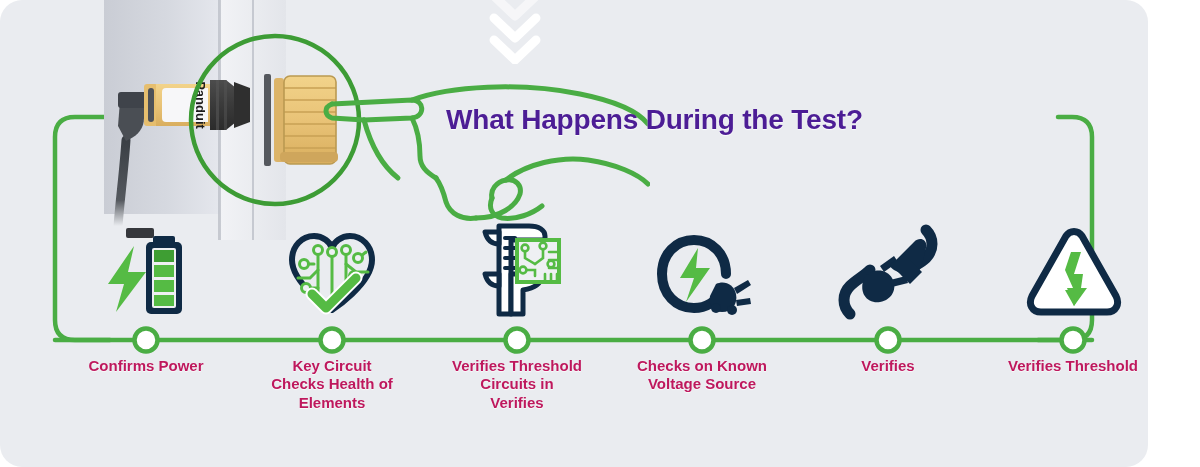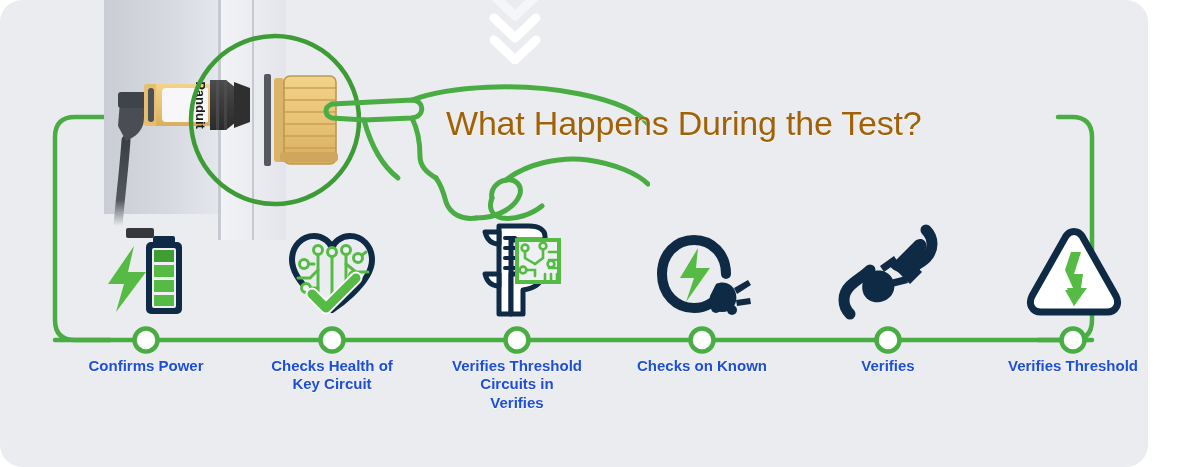--- a/index.html
+++ b/index.html
@@ -50,24 +50,24 @@
     left: 0; top: 0;
     width: 1148px; height: 467px;
     z-index: 2;
     pointer-events: none;
   }
   
   .title {
     position: absolute;
     left: 446px; top: 104px;
     width: 600px;
-    font-size: 34px;
-    font-weight: normal;
+    font-size: 28px;
+    font-weight: bold;
     letter-spacing: -0.2px;
-    color: #a16207;
+    color: #4c1d95;
     white-space: nowrap;
     z-index: 5;
     text-shadow: 0 1px 1px rgba(255,255,255,0.85);
   }
   
   .steps {
     position: absolute;
     left: 0; top: 0;
     width: 1148px; height: 467px;
     z-index: 5;
@@ -91,21 +91,21 @@
   }
   .step-label {
     position: absolute;
     top: 357px;
     left: 50%;
     transform: translateX(-50%);
     width: 186px;
     font-size: 15px;
     font-weight: bold;
     line-height: 1.23;
-    color: #1d4ed8;
+    color: #be185d;
     text-shadow: 0 1px 1px rgba(255,255,255,0.8);
   }
   .step-label span { display: block; }
 </style>
 </head>
 <body>
 
 <div id="stage">
 
   <div class="card">
@@ -269,22 +269,23 @@
               <circle cx="24" cy="42" r="4.5"></circle>
               <circle cx="78" cy="36" r="4.5"></circle>
               <circle cx="26" cy="66" r="4.5"></circle>
               <circle cx="74" cy="54" r="4.5"></circle>
             </g>
             <path d="M 32 72 L 46 86 L 76 56" fill="none" stroke="#ffffff" stroke-width="13" stroke-linecap="round" stroke-linejoin="round"></path>
             <path d="M 32 72 L 46 86 L 76 56" fill="none" stroke="#55bb44" stroke-width="9" stroke-linecap="round" stroke-linejoin="round"></path>
           </svg>
         </div>
         <div class="step-label">
+          <span>Key Circuit</span>
           <span>Checks Health of</span>
-          <span>Key Circuit</span>
+          <span>Elements</span>
         </div>
       </div>
 
       <div class="step" style="left:424px;">
         <div class="step-icon">
           <svg width="104" height="104" viewBox="0 0 104 104">
             <g>
               <path d="M 34 8 L 64 8 C 74 8 80 12 80 18 L 80 22 L 46 22 L 46 96 L 34 96 Z" fill="#ffffff" stroke="#0f2a45" stroke-width="5" stroke-linejoin="round"></path>
               <path d="M 34 14 L 20 14 C 22 22 26 26 34 26 Z" fill="#ffffff" stroke="#0f2a45" stroke-width="5" stroke-linejoin="round"></path>
               <path d="M 34 56 L 20 56 C 22 64 26 68 34 68 Z" fill="#ffffff" stroke="#0f2a45" stroke-width="5" stroke-linejoin="round"></path>
@@ -332,20 +333,21 @@
               <path d="M 66 62 C 74 58 84 62 86 72 C 88 82 82 90 72 90 C 62 90 58 82 60 74 Z"></path>
               <path d="M 84 66 L 98 58 L 101 63 L 87 72 Z"></path>
               <path d="M 86 78 L 100 76 L 101 82 L 87 84 Z"></path>
               <circle cx="66" cy="86" r="5"></circle>
               <circle cx="82" cy="88" r="5"></circle>
             </g>
           </svg>
         </div>
         <div class="step-label">
           <span>Checks on Known</span>
+          <span>Voltage Source</span>
         </div>
       </div>
 
       <div class="step" style="left:795px;">
         <div class="step-icon">
           <svg width="104" height="100" viewBox="0 0 104 100">
             <g fill="#0f2a45">
               <path d="M 14 92 C 6 84 6 72 14 64 C 20 58 28 54 34 48" fill="none" stroke="#0f2a45" stroke-width="11" stroke-linecap="round"></path>
               <path d="M 28 56 C 36 46 50 46 56 56 C 62 66 56 78 44 80 C 32 82 22 72 28 56 Z"></path>
               <path d="M 44 44 L 58 34 L 62 40 L 48 50 Z"></path>

